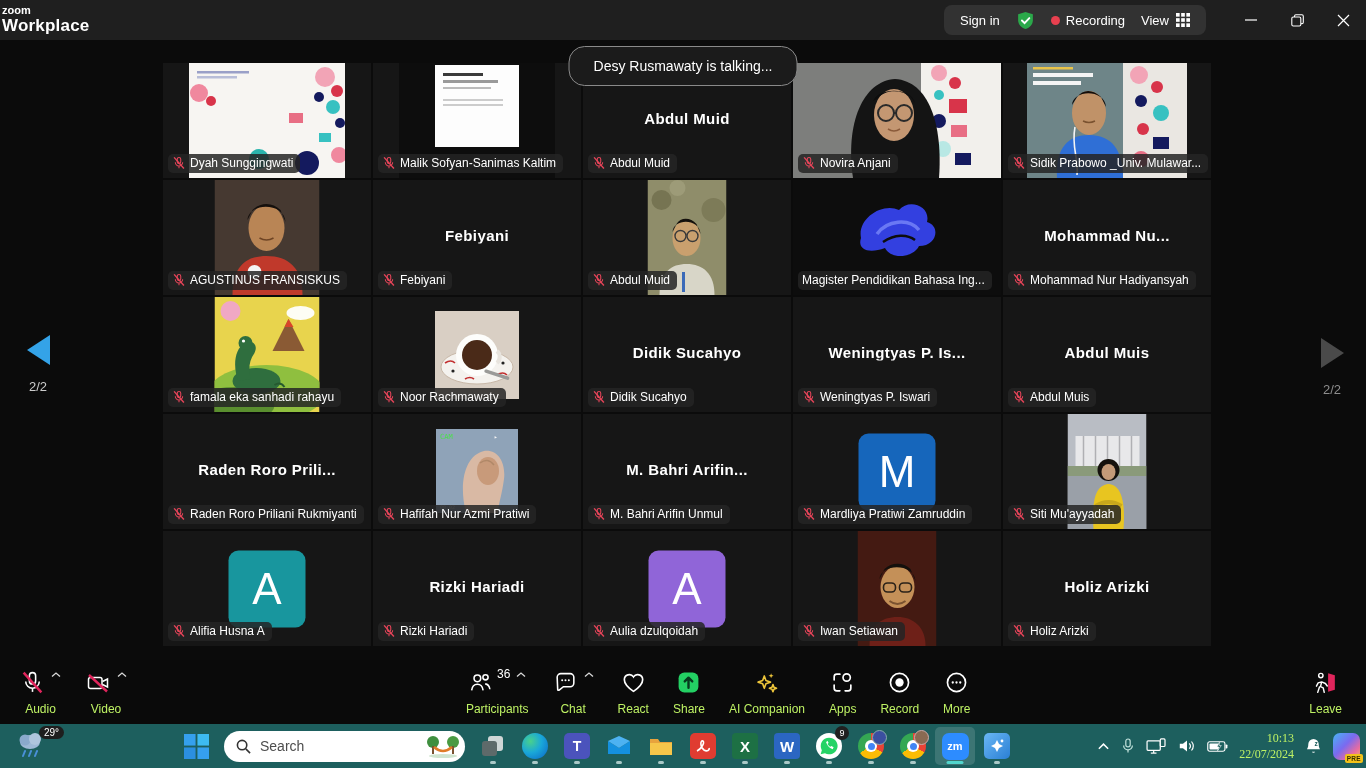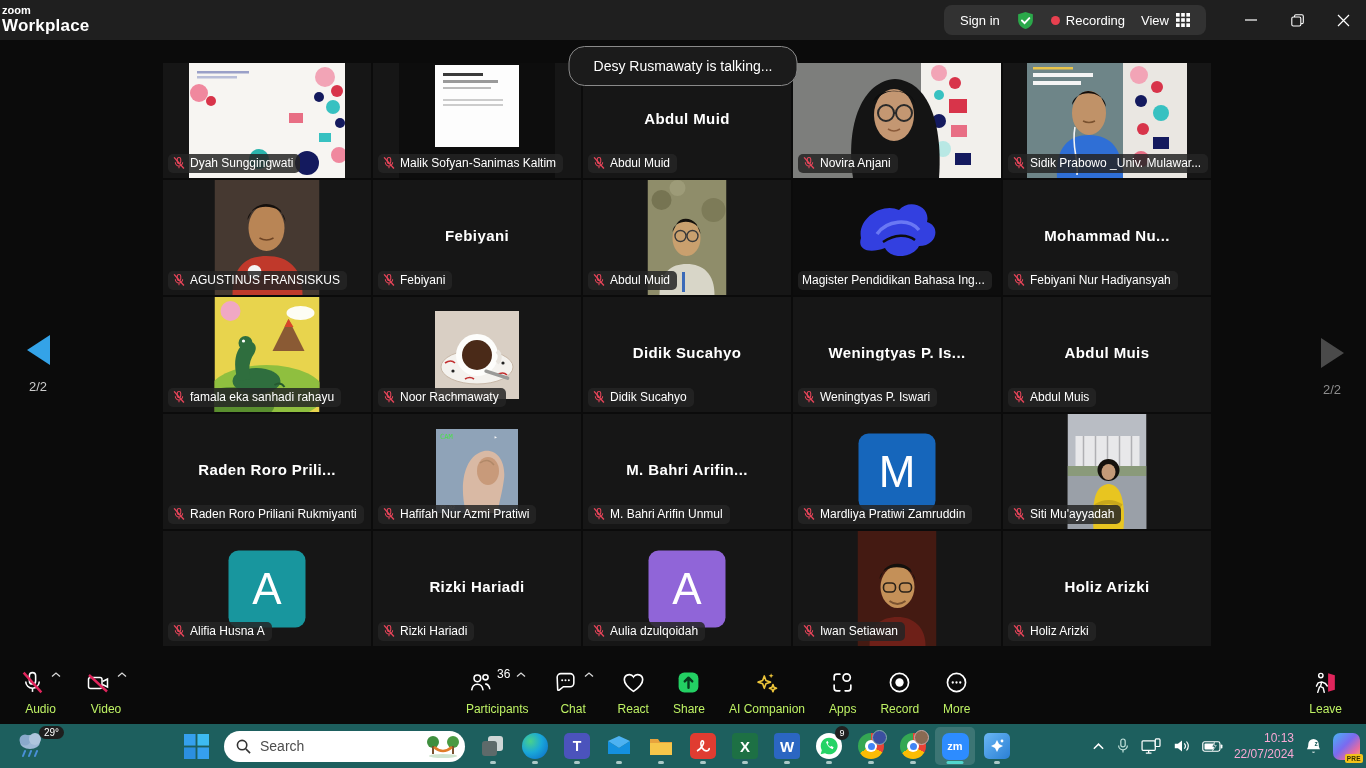--- a/index.html
+++ b/index.html
@@ -57,21 +57,21 @@
   .tb-center2{position:absolute;left:176px;top:2px;height:40px;display:flex;align-items:center;gap:2px;}
   .tapp{width:40px;height:38px;display:flex;align-items:center;justify-content:center;position:relative;border-radius:5px;cursor:pointer;}
   .tapp.active{background:rgba(255,255,255,.14);}
   .uline{position:absolute;bottom:1px;left:50%;transform:translateX(-50%);width:6px;height:3px;border-radius:2px;background:#a9c9c7;}
   .tapp.active .uline{width:17px;background:#52d6cd;}
   .appbadge{position:absolute;top:-1px;right:0px;background:#202020;color:#fff;font-size:9px;min-width:14px;height:14px;border-radius:8px;display:flex;align-items:center;justify-content:center;}
   .search-pill{width:224px;height:31px;background:#fff;border-radius:17px;display:flex;align-items:center;padding:0 5px 0 12px;gap:9px;margin:0 6px;cursor:pointer;}
   .search-pill .stxt{color:#4d4d4d;font-size:14px;flex:1;}
   .tray{position:absolute;right:6px;top:0;height:44px;display:flex;align-items:center;gap:11px;}
   .tray .titem{display:flex;align-items:center;justify-content:center;cursor:pointer;position:relative;}
-  .clock{color:#f9a8d4;font-size:12px;text-align:right;line-height:1.35;cursor:pointer;}
+  .clock{color:#bef264;font-size:12px;text-align:right;line-height:1.35;cursor:pointer;font-family:Liberation Serif, serif;}
   .copilot{width:27px;height:27px;border-radius:7px;background:linear-gradient(135deg,#4ab3f4 0%,#7a6af0 45%,#e86ca0 75%,#f4b860 100%);position:relative;}
   .copilot .pre{position:absolute;bottom:-3px;right:-3px;background:#f2c21a;color:#3a3000;font-size:6.5px;font-weight:bold;padding:1px 2px;border-radius:2px;letter-spacing:.3px;}
 </style>
 </head>
 <body>
 
 <div class="titlebar">
   <div class="logo">
     <div class="l1">zoom</div>
     <div class="l2">Workplace</div>
@@ -351,21 +351,21 @@
         <div class="center-name">Mohammad  Nu...</div>
         <div class="name-tag">
           <span>
             <svg viewBox="0 0 16 16" width="14" height="14" fill="none">
               <rect x="6" y="1.6" width="4" height="7" rx="2" stroke="#e8455a" stroke-width="1.2"></rect>
               <path d="M3.8 7.2a4.2 4.2 0 0 0 8.4 0" stroke="#e8455a" stroke-width="1.2"></path>
               <line x1="8" y1="11.6" x2="8" y2="14" stroke="#e8455a" stroke-width="1.2"></line>
               <line x1="2.4" y1="1.6" x2="13.6" y2="14.2" stroke="#e8455a" stroke-width="1.6"></line>
             </svg>
           </span>
-          <span class="nm">Febiyani Nur Hadiyansyah</span>
+          <span class="nm">Mohammad Nur Hadiyansyah</span>
         </div>
       </div>
       <div class="tile">
         <div class="vid" style="width:105px;">
       <svg width="105" height="115">
             <rect width="105" height="115" fill="#e8d44d"></rect>
             <circle cx="16" cy="14" r="10" fill="#f0a8c4"></circle>
             <ellipse cx="86" cy="16" rx="14" ry="7" fill="#fdfdf4"></ellipse>
             <path d="M58 54 L 74 22 L 90 54 Z" fill="#8a5a34"></path>
             <path d="M70 30 L 74 22 L 79 30 Z" fill="#d8452a"></path>

